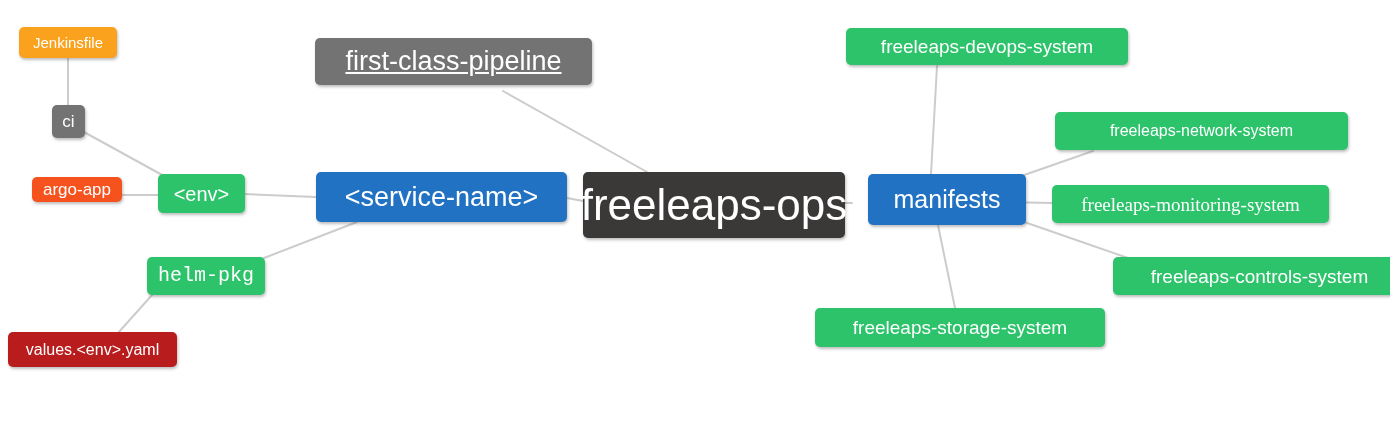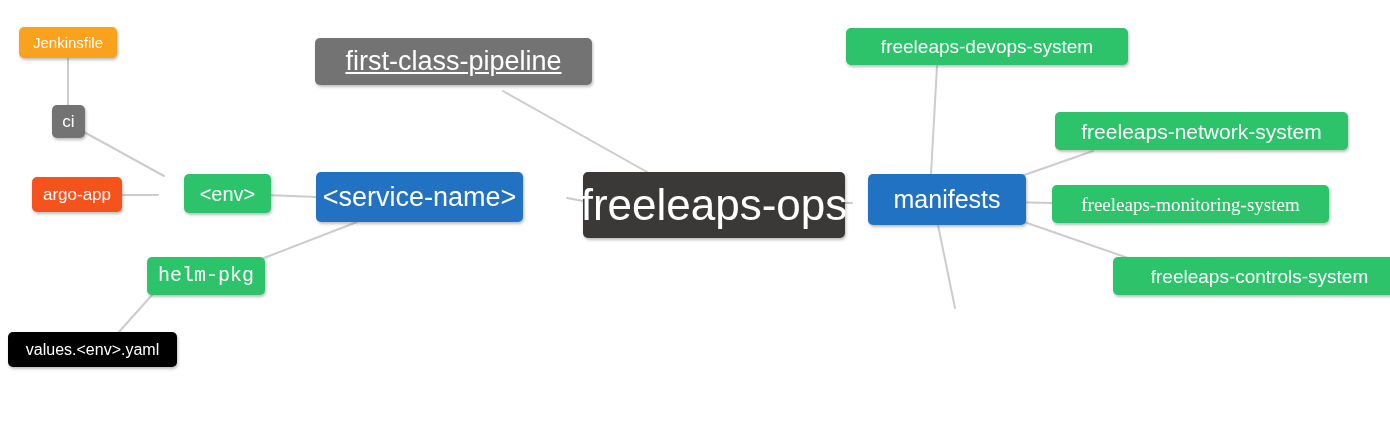--- a/index.html
+++ b/index.html
@@ -47,25 +47,26 @@
       <line x1="845" y1="203" x2="852" y2="203" stroke="#cccccc" stroke-width="2" stroke-linecap="round"></line>
       <line x1="931" y1="174" x2="937" y2="66" stroke="#cccccc" stroke-width="2" stroke-linecap="round"></line>
       <line x1="1010" y1="180" x2="1093" y2="151" stroke="#cccccc" stroke-width="2" stroke-linecap="round"></line>
       <line x1="1010" y1="202" x2="1052" y2="203" stroke="#cccccc" stroke-width="2" stroke-linecap="round"></line>
       <line x1="1010" y1="217" x2="1128" y2="258" stroke="#cccccc" stroke-width="2" stroke-linecap="round"></line>
       <line x1="938" y1="225" x2="955" y2="308" stroke="#cccccc" stroke-width="2" stroke-linecap="round"></line>
     </svg>
 
 <div class="node" style="left: 19px; top: 27px; width: 98px; height: 31px; font-size: 15px; background: rgb(250, 162, 30);">Jenkinsfile</div>
     <div class="node" style="left: 52px; top: 105px; width: 33px; height: 33px; font-size: 17px; background: #737373;">ci</div>
-    <div class="node" style="left: 32px; top: 177px; width: 90px; height: 35px; font-size: 17px; background: rgb(245, 82, 29);">argo-app</div>
-    <div class="node" style="left: 158px; top: 174px; width: 87px; height: 39px; font-size: 20px; background: rgb(44, 195, 107); margin-left: 26px;">&lt;env&gt;</div>
+    <div class="node" style="left: 32px; top: 177px; width: 90px; height: 25px; font-size: 17px; background: rgb(245, 82, 29);">argo-app</div>
+    <div class="node" style="left: 158px; top: 174px; width: 87px; height: 39px; font-size: 20px; background: rgb(44, 195, 107);">&lt;env&gt;</div>
     <div class="node" style="left: 147px; top: 257px; width: 118px; height: 38px; font-size: 20px; background: rgb(44, 195, 107); font-family: Liberation Mono, monospace;">helm-pkg</div>
-    <div class="node" style="left: 8px; top: 332px; width: 169px; height: 35px; font-size: 16px; background: #000000;">values.&lt;env&gt;.yaml</div>
+    <div class="node" style="left: 8px; top: 332px; width: 169px; height: 35px; font-size: 16px; background: #b91c1c;">values.&lt;env&gt;.yaml</div>
     <div class="node" style="left: 315px; top: 38px; width: 277px; height: 47px; font-size: 27px; background: #737373; text-decoration: underline;">first-class-pipeline</div>
-    <div class="node" style="left: 316px; top: 172px; width: 207px; height: 50px; font-size: 27px; background: rgb(34, 114, 195);">&lt;service-name&gt;</div>
+    <div class="node" style="left: 316px; top: 172px; width: 251px; height: 50px; font-size: 27px; background: rgb(34, 114, 195);">&lt;service-name&gt;</div>
     <div class="node" style="left: 583px; top: 172px; width: 262px; height: 66px; font-size: 44px; background: rgb(59, 56, 56);">freeleaps-ops</div>
     <div class="node" style="left: 868px; top: 174px; width: 158px; height: 51px; font-size: 25px; background: rgb(34, 114, 195);">manifests</div>
     <div class="node" style="left: 798px; top: 28px; width: 282px; height: 37px; font-size: 19px; background: rgb(44, 195, 107); margin-left: 48px;">freeleaps-devops-system</div>
-    <div class="node" style="left: 1055px; top: 112px; width: 293px; height: 38px; font-size: 21px; background: rgb(44, 195, 107);">freeleaps-network-system</div>
+    <div class="node" style="left: 1055px; top: 112px; width: 293px; height: 38px; font-size: 16px; background: rgb(44, 195, 107);">freeleaps-network-system</div>
     <div class="node" style="left: 1052px; top: 185px; width: 277px; height: 38px; font-size: 19px; background: rgb(44, 195, 107); font-family: Liberation Serif, serif;">freeleaps-monitoring-system</div>
     <div class="node" style="left: 1113px; top: 257px; width: 293px; height: 38px; font-size: 19px; background: rgb(44, 195, 107);">freeleaps-controls-system</div>
+    <div class="node" style="left: 815px; top: 308px; width: 290px; height: 39px; font-size: 19px; background: rgb(44, 195, 107);">freeleaps-storage-system</div>
   </div>
 
 </body></html>

